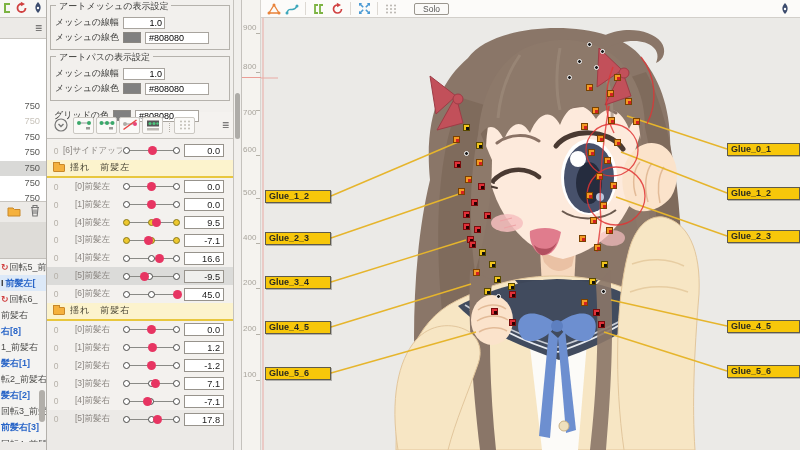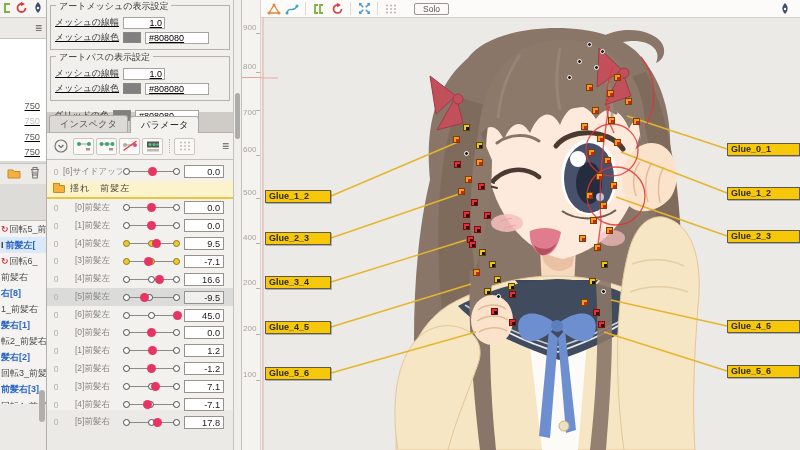--- a/index.html
+++ b/index.html
@@ -3,39 +3,39 @@
 <meta charset="utf-8">
 <style>
   html,body{margin:0;padding:0;width:800px;height:450px;overflow:hidden;
     font-family:"Liberation Sans","DejaVu Sans",sans-serif;background:#eceae7;position:relative;}
   *{box-sizing:border-box;}
   
   #left-sidebar{position:absolute;left:0;top:0;width:47px;height:450px;background:#eceae7;border-right:1px solid #b3b0ab;}
   .sb-toolbar{height:18px;background:#f7f6f4;border-bottom:1px solid #ccc9c4;display:flex;align-items:center;gap:4px;padding-left:1px;}
   .sb-menu-row{height:20px;display:flex;justify-content:flex-end;align-items:center;padding-right:4px;}
   .hamburger{font-size:12px;color:#555;line-height:1;cursor:default;}
-  .sb-list{height:126px;background:#fff;border-top:1px solid #c8c5c0;border-bottom:1px solid #c8c5c0;padding-top:60px;overflow:hidden;text-decoration:underline;}
+  .sb-list{height:164px;background:#fff;border-top:1px solid #c8c5c0;border-bottom:1px solid #c8c5c0;padding-top:60px;overflow:hidden;}
   .v750{height:15.4px;line-height:15.4px;text-align:right;padding-right:6px;font-size:9.3px;color:#5a5a58;background:#fff;}
   .v750.faded{color:#c9c4bc;}
   .v750.selected{background:#d9d9d7;}
   .sb-actions{height:20px;display:flex;gap:8px;justify-content:flex-end;align-items:center;padding-right:5px;}
   .sb-gap{height:37px;background:#dedcd8;border-bottom:1px solid #c2bfba;}
   #tree-list{height:183px;background:#f4f3f1;overflow:hidden;position:relative;}
   .tree-item{height:16.1px;display:flex;align-items:center;font-size:9px;color:#4a4a48;white-space:nowrap;overflow:hidden;padding-left:1px;}
   .tree-item.blue{color:#2a66c8;font-weight:bold;}
   .tree-item.selected{color:#2a66c8;font-weight:bold;background:#dce9f8;}
   .t-rot{color:#d04040;font-size:9px;margin-right:1px;font-weight:bold;}
   .t-cur{color:#333;margin-right:2px;font-weight:bold;}
   .tree-scroll-thumb{position:absolute;left:39px;top:390px;width:6px;height:32px;background:#b2afaa;border-radius:3px;}
   
   #main-panel{position:absolute;left:47px;top:0;width:186px;height:410px;background:#f3f1ee;}
   #settings{height:112px;background:#f2f0ed;padding:2px 3px 0 3px;}
   .fieldset{position:relative;border:1px solid #b5b2ac;margin:3px 0 6px 0;padding:8px 4px 3px 4px;}
   .fs-title{position:absolute;top:-6px;left:5px;background:#f2f0ed;padding:0 3px;font-size:9px;color:#3a3a38;}
-  .fs-row{display:flex;align-items:center;margin:2px 0;gap:4px;text-decoration:underline;}
+  .fs-row{display:flex;align-items:center;margin:2px 0;gap:4px;}
   .fs-label{font-size:9px;color:#3a3a38;white-space:nowrap;}
   .num-input{width:42px;height:12px;border:1px solid #a8a49e;background:#fff;font-size:9px;text-align:right;padding:0 2px;font-family:"Liberation Sans",sans-serif;}
   .hex-input{width:64px;height:12px;border:1px solid #a8a49e;background:#fff;font-size:9px;padding:0 3px;font-family:"Liberation Sans",sans-serif;}
   .swatch{width:18px;height:11px;background:#808080;border:1px solid #8a8782;flex:none;}
   .grid-row{display:flex;align-items:center;gap:4px;padding:2px 4px;}
   #tabs{height:21px;background:#cfccc8;display:flex;align-items:flex-end;padding-left:2px;border-bottom:1px solid #b5b2ad;}
   .tab{height:17px;line-height:17px;padding:0 10px;font-size:9.3px;border:1px solid #aaa79f;border-bottom:none;border-radius:3px 3px 0 0;margin-right:2px;}
   .tab.inactive{background:#dcdad6;color:#555;}
   .tab.active{background:#f4f2ef;color:#222;position:relative;top:1px;}
   #param-toolbar{height:27px;background:#f4f2ef;border-bottom:1px solid #c5c2bd;display:flex;align-items:center;padding:0 4px;}
@@ -200,24 +200,20 @@
         <input class="hex-input" value="#808080" style="">
       </div>
     </div>
     <div class="grid-row">
       <span class="fs-label">グリッドの色</span>
       <span class="swatch"></span>
       <input class="hex-input" value="#808080" style="">
     </div>
   </div>
 
-  <div id="tabs">
-    <div class="tab inactive">インスペクタ</div>
-    <div class="tab active">パラメータ</div>
-  </div>
 
   <div id="param-toolbar">
     <span class="pt-plain">
         <svg width="14" height="14">
           <circle cx="7" cy="7" r="6" fill="none" stroke="#777" stroke-width="1.2"></circle>
           <path d="M4.5,6 L7,8.5 L9.5,6" fill="none" stroke="#777" stroke-width="1.4"></path>
         </svg>
       </span>
     <span class="pt-btn">
         <svg width="16" height="12">
@@ -362,20 +358,24 @@
       <div class="param-row">
         <span class="link0">0</span>
         <span class="p-label">[6]前髪左</span>
         <div class="slider">
           <div class="track"></div>
           <span class="mark m-w" style="left: 1px;"></span>
           <span class="mark m-w" style="left: 26px;"></span>
           <span class="mark m-r" style="left: 51px;"></span>
         </div>
         <div class="p-value">45.0</div>
+      </div>
+      <div class="param-folder">
+        <span class="folder-ic"></span>
+        <span class="pf-label">揺れ　前髪右</span>
       </div>
       <div class="param-row">
         <span class="link0">0</span>
         <span class="p-label">[0]前髪右</span>
         <div class="slider">
           <div class="track"></div>
           <span class="mark m-w" style="left: 1px;"></span>
           <span class="mark m-r" style="left: 25px;"></span>
           <span class="mark m-w" style="left: 51px;"></span>
         </div>

